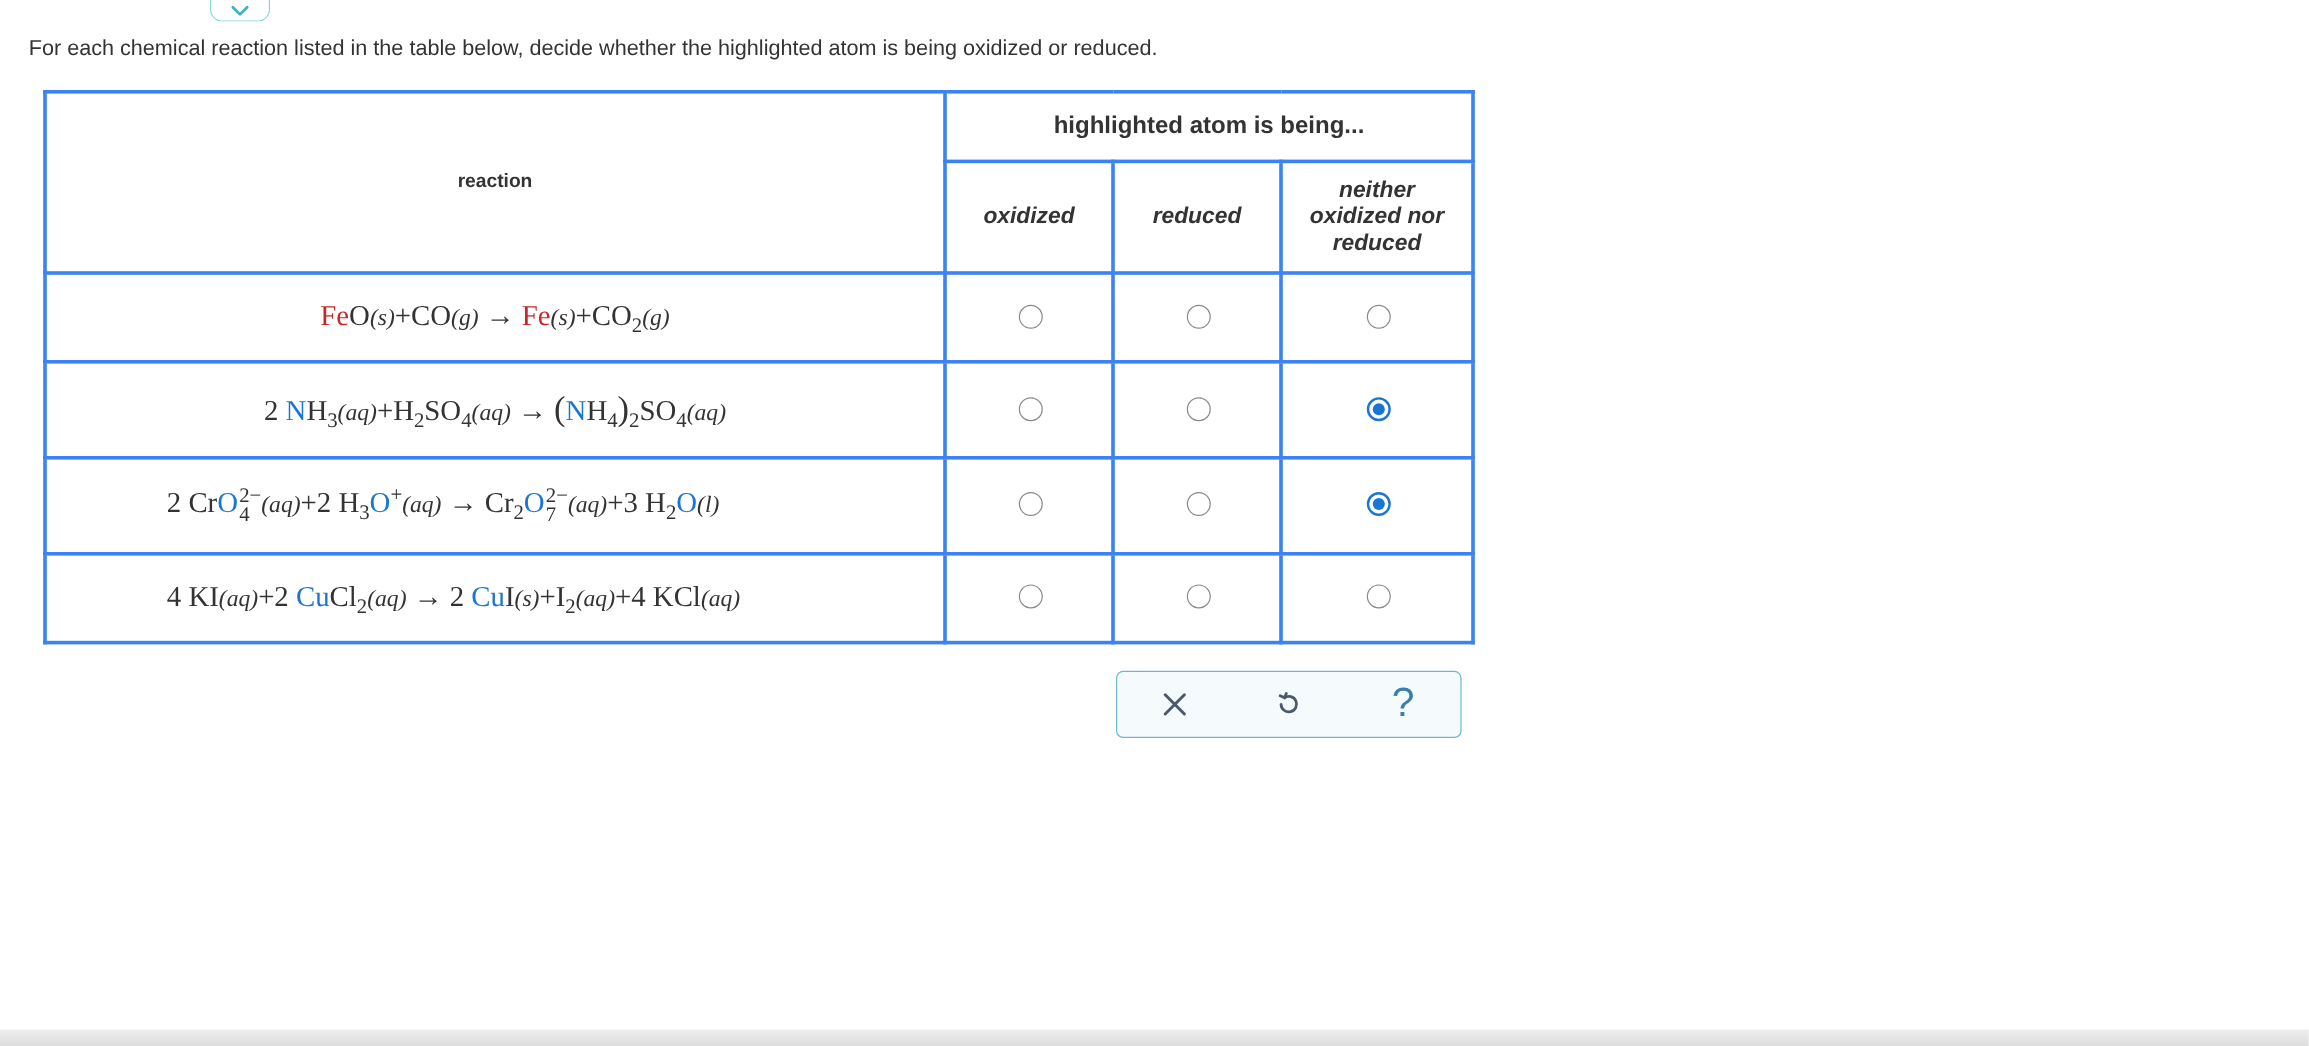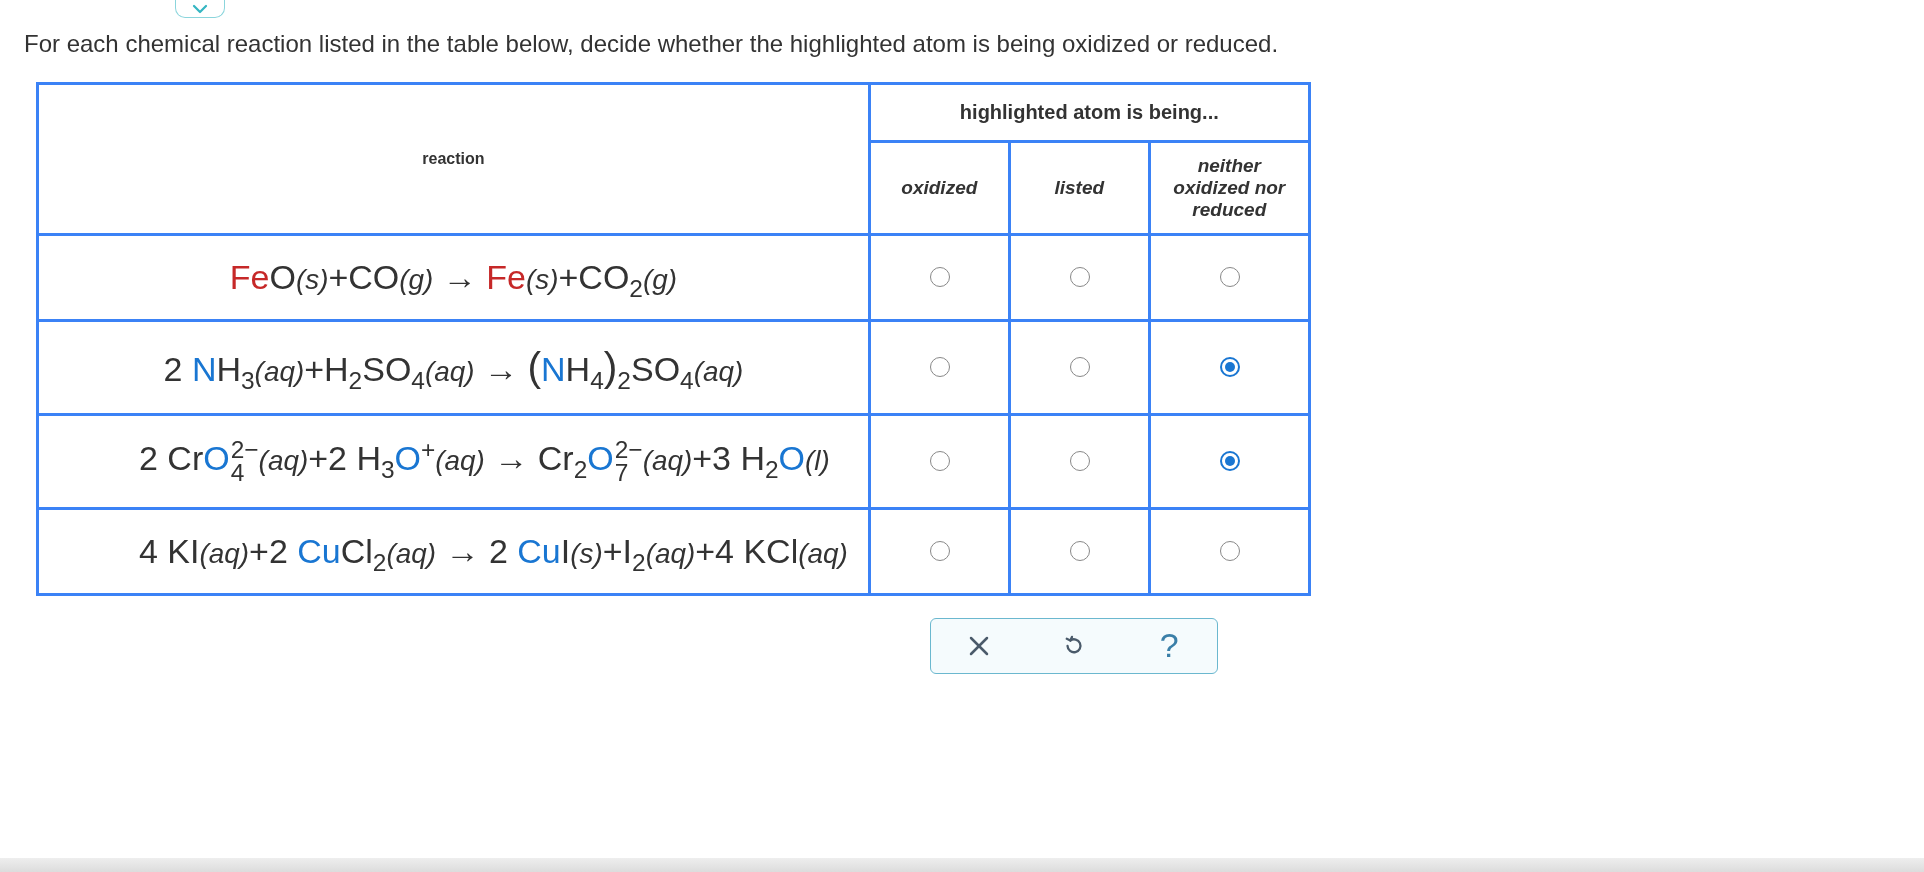--- a/index.html
+++ b/index.html
@@ -20,21 +20,21 @@
     border: 1px solid #8bd5dc;
     border-top: none;
     border-radius: 0 0 10px 10px;
     display: flex;
     align-items: center;
     justify-content: center;
   }
   .dropdown-tab svg { width: 18px; height: 12px; }
   .prompt {
     margin: 30px 0 12px 24px;
-    font-size: 24px;
+    font-size: 18px;
     color: #333;
   }
   .table-wrap {
     margin: 24px 0 0 36px;
   }
   table {
     border-collapse: collapse;
     border: 2px solid #333;
   }
   td, th {
@@ -55,22 +55,22 @@
   }
   .sub-header {
     width: 140px;
     font-weight: bold;
     font-size: 19px;
     padding: 12px 8px;
     font-style: italic;
   }
   .reaction-cell {
     padding: 22px 20px;
-    font-family: Liberation Sans, sans-serif;
-    font-size: 34px;
+    font-family: Liberation Serif, serif;
+    font-size: 24px;
     color: #333;
     text-align: center;
     white-space: nowrap;
   }
   .reaction-cell .hl-red { color: #c62828; }
   .reaction-cell .hl-blue { color: #1976d2; }
   .italic-state { font-style: italic; font-size: 0.82em; }
   sub { font-size: 0.72em; vertical-align: sub; line-height: 0; }
   sup { font-size: 0.72em; vertical-align: super; line-height: 0; }
   .radio-cell { padding: 0; }
@@ -161,21 +161,21 @@
 
   <div class="table-wrap">
     <table>
       <tbody>
           <tr>
         <td rowspan="2" class="reaction-header">reaction</td>
         <td colspan="3" class="highlight-header">highlighted atom is being...</td>
       </tr>
       <tr>
         <td class="sub-header">oxidized</td>
-        <td class="sub-header">listed</td>
+        <td class="sub-header">reduced</td>
         <td class="sub-header" style="width:160px">neither oxidized nor reduced</td>
       </tr>
 
       <tr>
         <td class="reaction-cell">
           <span class="hl-red">Fe</span>O<span class="italic-state">(s)</span>+CO<span class="italic-state">(g)</span> → <span class="hl-red">Fe</span><span class="italic-state">(s)</span>+CO<sub>2</sub><span class="italic-state">(g)</span>
         </td>
         <td class="radio-cell"><input type="radio" name="r1" class="radio" style=""></td>
         <td class="radio-cell"><input type="radio" name="r1" class="radio" style=""></td>
         <td class="radio-cell"><input type="radio" name="r1" class="radio" style=""></td>

